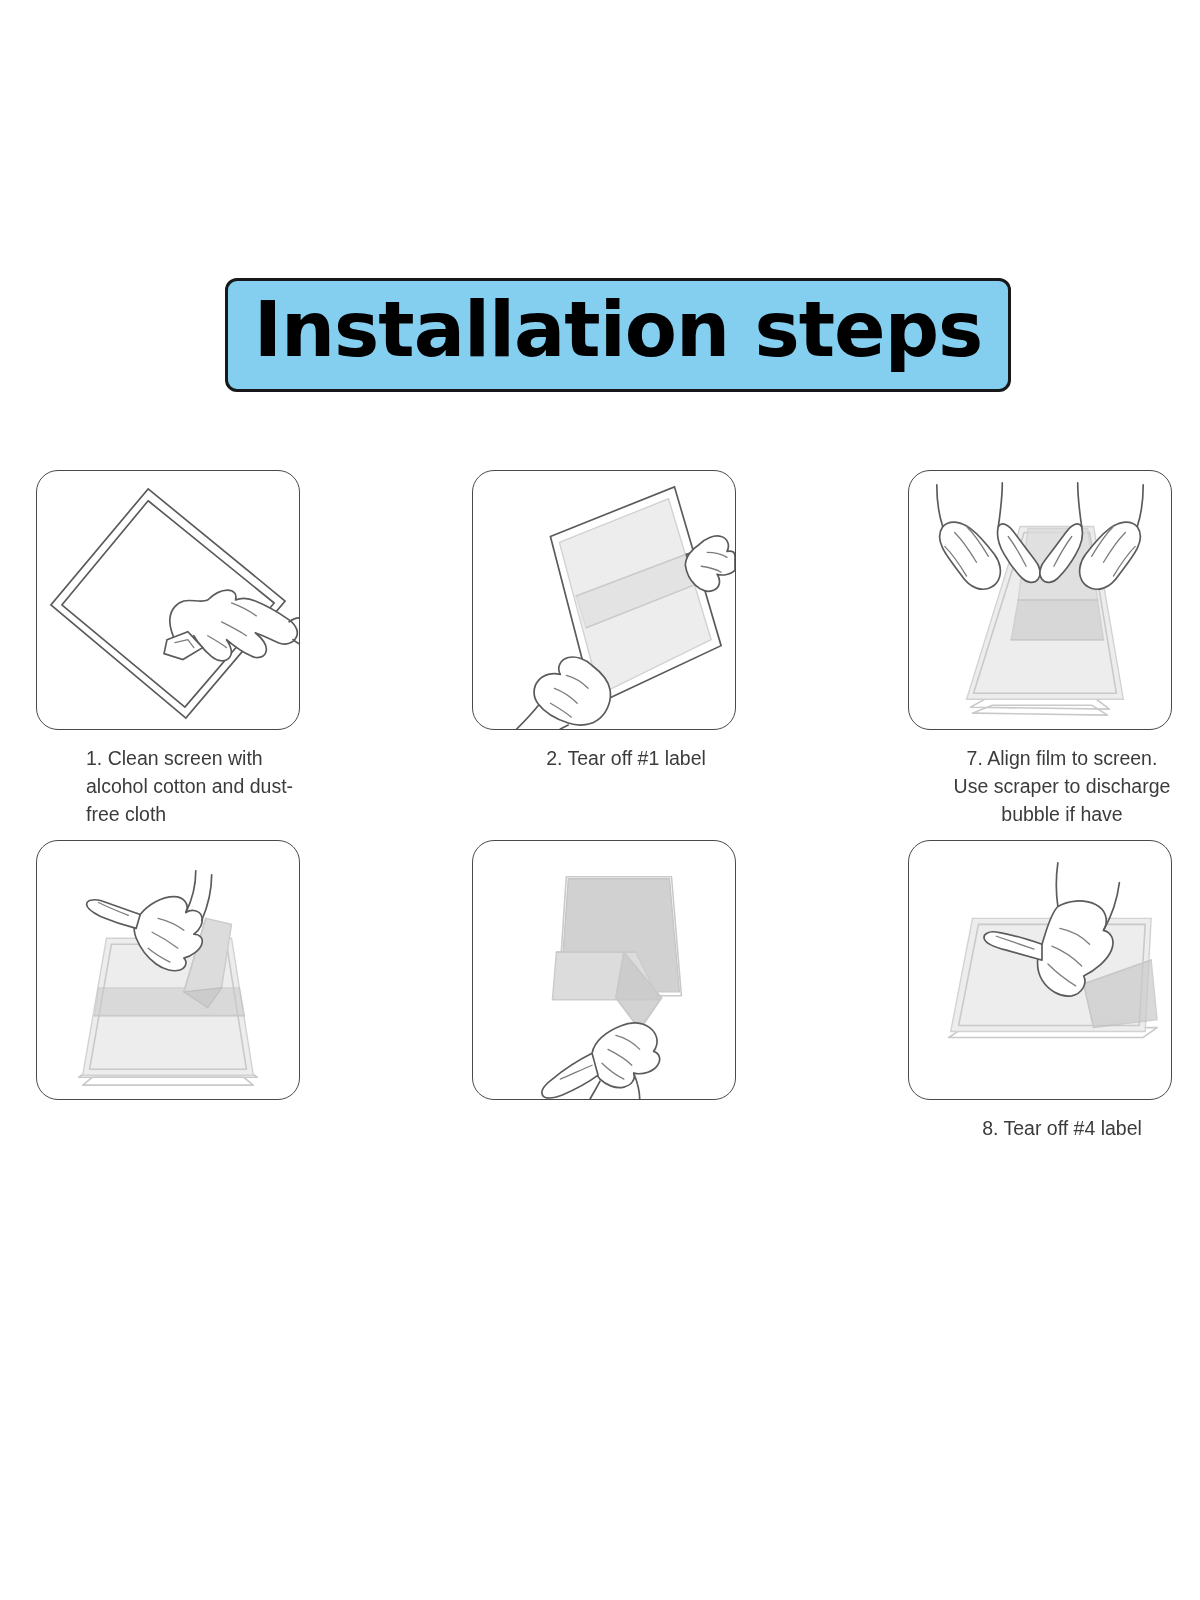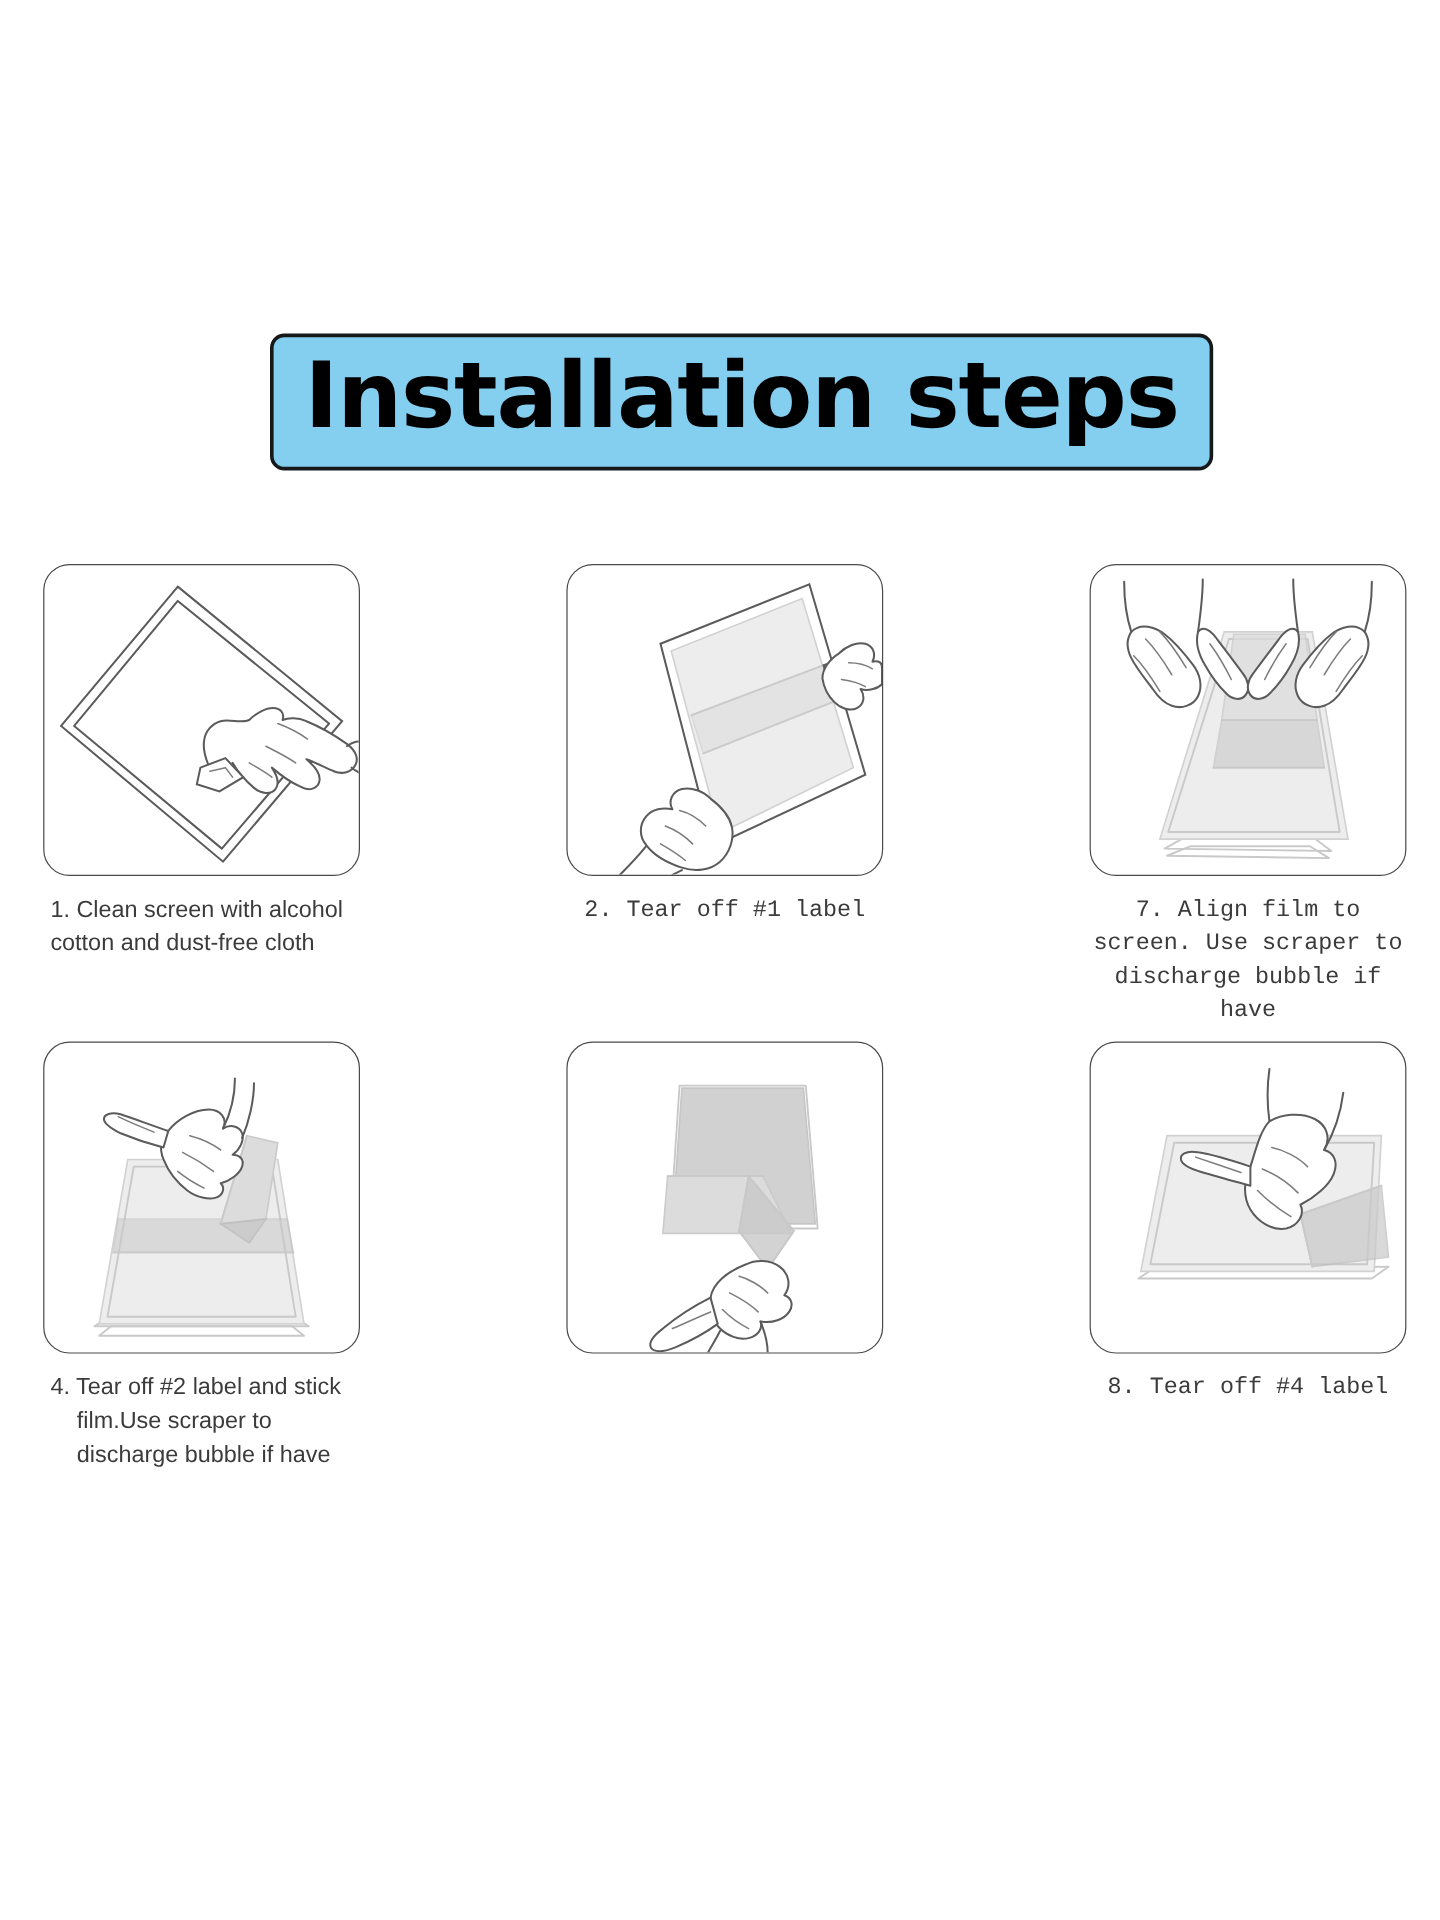--- a/index.html
+++ b/index.html
@@ -73,23 +73,24 @@
     display: block;
     width: 100%;
     height: 100%;
   }
   .caption {
     margin-top: 14px;
     font-size: 19.5px;
     line-height: 28px;
     color: #3b3b3b;
     font-family: "Liberation Sans", sans-serif;
+    margin-left: 44px;
   }
   .cap-left   { text-align: left; padding-left: 6px; text-indent: 0; }
-  .cap-center { text-align: center; font-family: Liberation Mono, monospace; }
+  .cap-center { text-align: center; }
   .cap-hang   { text-align: left; padding-left: 28px; text-indent: -22px; }
 
   
   .ln   { fill: none; stroke: #5b5b5b; stroke-width: 1.7; stroke-linejoin: round; stroke-linecap: round; }
   .ln-t { fill: none; stroke: #7d7d7d; stroke-width: 1.3; stroke-linejoin: round; stroke-linecap: round; }
   .ln-f { fill: none; stroke: #c9c9c9; stroke-width: 1.6; stroke-linejoin: round; stroke-linecap: round; }
   .fill-a { fill: #ededed; stroke: #d2d2d2; stroke-width: 1.4; }
   .fill-b { fill: #dcdcdc; stroke: #cbcbcb; stroke-width: 1.4; }
   .fill-c { fill: #c9c9c9; stroke: #bdbdbd; stroke-width: 1.4; }
   .fill-w { fill: #ffffff; stroke: #5b5b5b; stroke-width: 1.7; }
@@ -254,21 +255,20 @@
         <path class="ln-t" d="M112 108 C118 113 126 118 134 122"></path>
 
         <path class="hand" d="M104 74 C92 70 76 64 64 60 C56 58 50 60 50 64
                               C50 68 56 72 64 76 C76 81 92 86 100 88 Z"></path>
         <path class="ln-t" d="M62 62 C70 66 82 71 92 75"></path>
 
         <path class="ln" d="M150 72 C156 60 160 44 160 30"></path>
         <path class="ln" d="M166 80 C172 66 176 48 176 34"></path>
       </svg>
     </div>
-    <div class="caption cap-hang">4. Tear off #2 label and stick film.Use scraper to discharge bubble if have</div>
   </div>
 
   <div class="step">
     <div class="panel">
       <svg viewBox="0 0 264 260">
 
         <path class="ln-f" d="M94 36 L200 36 L210 156 L86 156 Z"></path>
         <path class="fill-c" d="M96 38 L198 38 L208 152 L88 152 Z" opacity="0.85"></path>
 
         <path class="fill-b" d="M84 112 L164 112 L188 160 L80 160 Z"></path>

